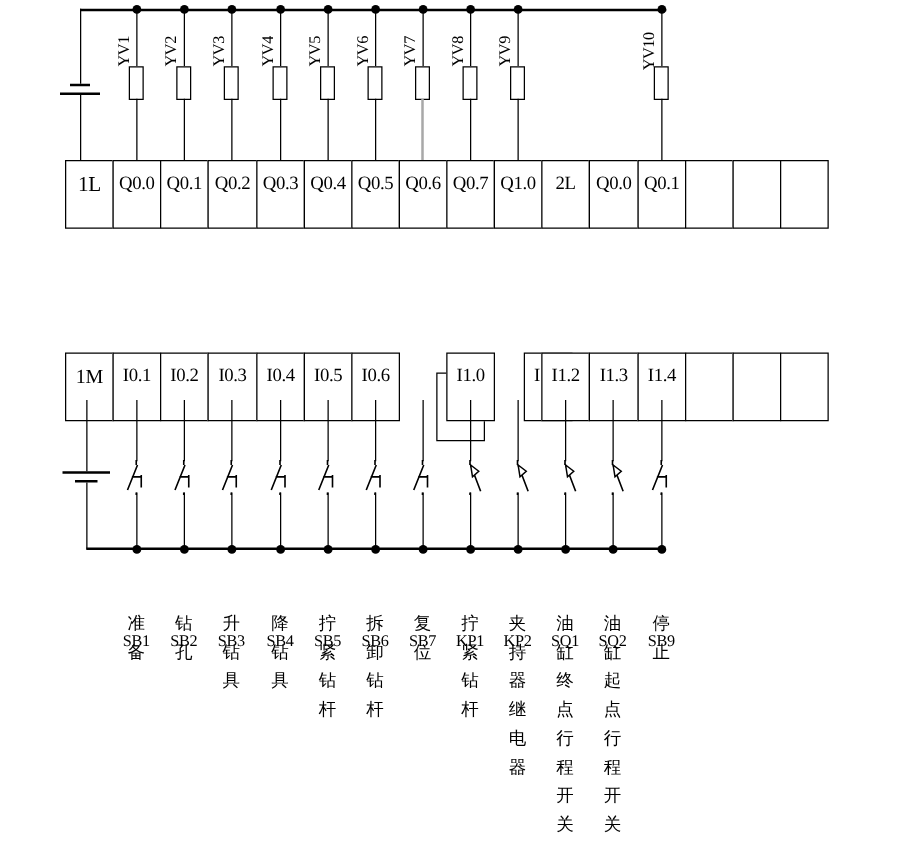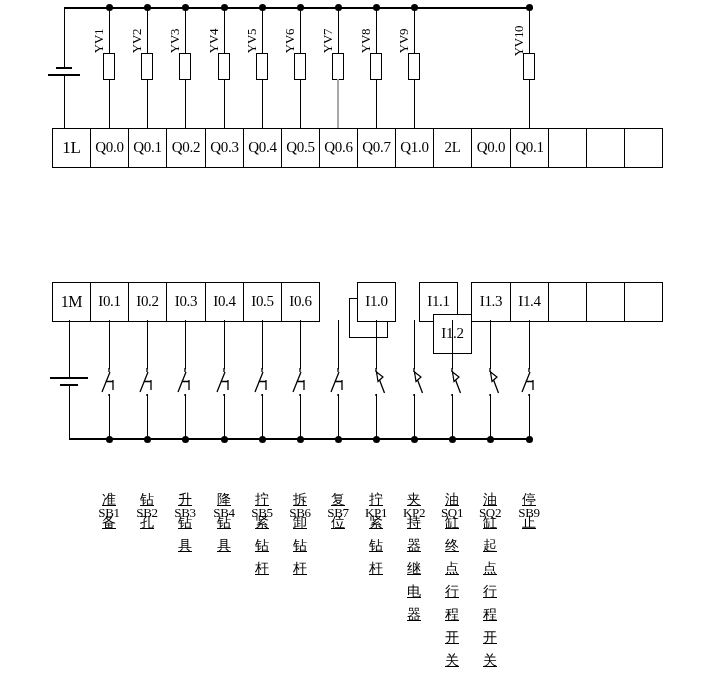--- a/index.html
+++ b/index.html
@@ -5,21 +5,21 @@
   html,body{margin:0;padding:0;background:#fff;}
   #canvas{
     position:relative;width:728px;height:691px;background:#fff;overflow:hidden;
     font-family:"Liberation Serif","DejaVu Serif",serif;color:#000;
   }
   .wire-v{position:absolute;width:1px;background:#000;}
   .wire-h{position:absolute;height:2px;background:#000;}
   .plate{position:absolute;height:2px;background:#000;}
   .dot{position:absolute;width:7px;height:7px;border-radius:50%;background:#000;}
   .cell{
-    position:absolute;height:40px;box-sizing:border-box;border:1px solid #000;background:#fff;
+    position:absolute;height:55px;box-sizing:border-box;border:1px solid #000;background:#fff;
     text-align:center;line-height:37px;font-size:15px;letter-spacing:-0.3px;white-space:nowrap;overflow:hidden;
   }
   .cell.common{font-size:17px;}
   .cell.common-in{font-size:16px;}
   #cpu-box{
     position:absolute;left:52px;top:166px;width:611px;height:117px;
     box-sizing:border-box;border:1px solid #000;background:#fff;
   }
   #cpu-title{
     position:absolute;left:172px;top:201px;width:300px;text-align:center;
@@ -31,21 +31,21 @@
     position:absolute;top:34px;width:40px;height:14px;line-height:14px;text-align:center;
     font-size:13px;letter-spacing:-0.3px;transform:rotate(-90deg);transform-origin:center;white-space:nowrap;
   }
   .sw{position:absolute;top:368px;width:24px;height:28px;}
   .in-label{
     position:absolute;top:477px;width:50px;text-align:center;
     font-size:13px;letter-spacing:-0.3px;white-space:nowrap;margin-top:28px;
   }
   .in-desc{
     position:absolute;top:488px;width:18px;text-align:center;
-    font-size:14px;line-height:23px;word-break:break-all;text-decoration:underline;
+    font-size:14px;line-height:23px;word-break:break-all;
   }
 </style>
 </head>
 <body>
 
 <div id="canvas">
 
   <div class="wire-h" id="top-bus" style="left:64px;top:7px;width:469px;"></div>
   <div>
     <div class="wire-v" style="left:64px;top:7px;height:60px;"></div>
@@ -151,21 +151,21 @@
       <div class="cell common-in" style="left:52px;top:282px;width:39px;">1M</div>
       <div class="cell" style="left:90px;top:282px;width:39px;">I0.1</div>
       <div class="cell" style="left:128px;top:282px;width:39px;">I0.2</div>
       <div class="cell" style="left:166px;top:282px;width:40px;">I0.3</div>
       <div class="cell" style="left:205px;top:282px;width:39px;">I0.4</div>
       <div class="cell" style="left:243px;top:282px;width:39px;">I0.5</div>
       <div class="cell" style="left:281px;top:282px;width:39px;">I0.6</div>
       <div class="cell" style="left:319px;top:298px;width:39px;margin-left:30px;">I0.7</div>
       <div class="cell" style="left:357px;top:282px;width:39px;">I1.0</div>
       <div class="cell" style="left:395px;top:282px;width:39px;margin-left:24px;">I1.1</div>
-      <div class="cell" style="left:433px;top:282px;width:39px;margin-top:32px;">I1.2</div>
+      <div class="cell" style="left:433px;top:282px;width:39px;">I1.2</div>
       <div class="cell" style="left:471px;top:282px;width:40px;">I1.3</div>
       <div class="cell" style="left:510px;top:282px;width:39px;">I1.4</div>
       <div class="cell" style="left:548px;top:282px;width:39px;"></div>
       <div class="cell" style="left:586px;top:282px;width:39px;"></div>
       <div class="cell" style="left:624px;top:282px;width:39px;"></div>
     </div>
 
   <div id="input-branches">
       <div>
         <div class="wire-v" style="left:109px;top:320px;height:49px;"></div>

